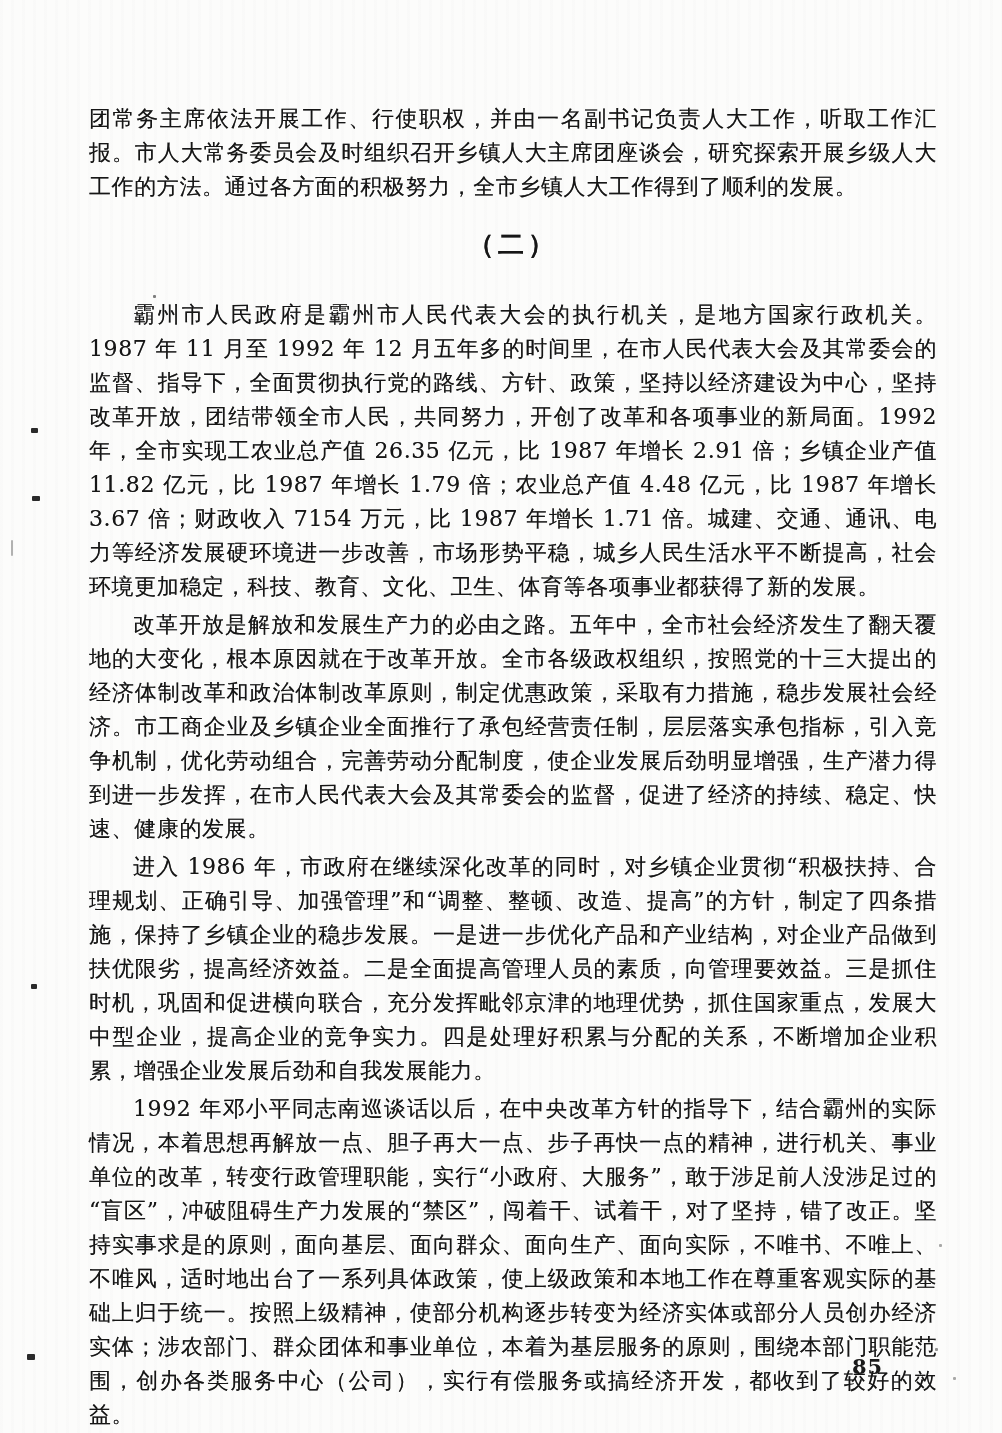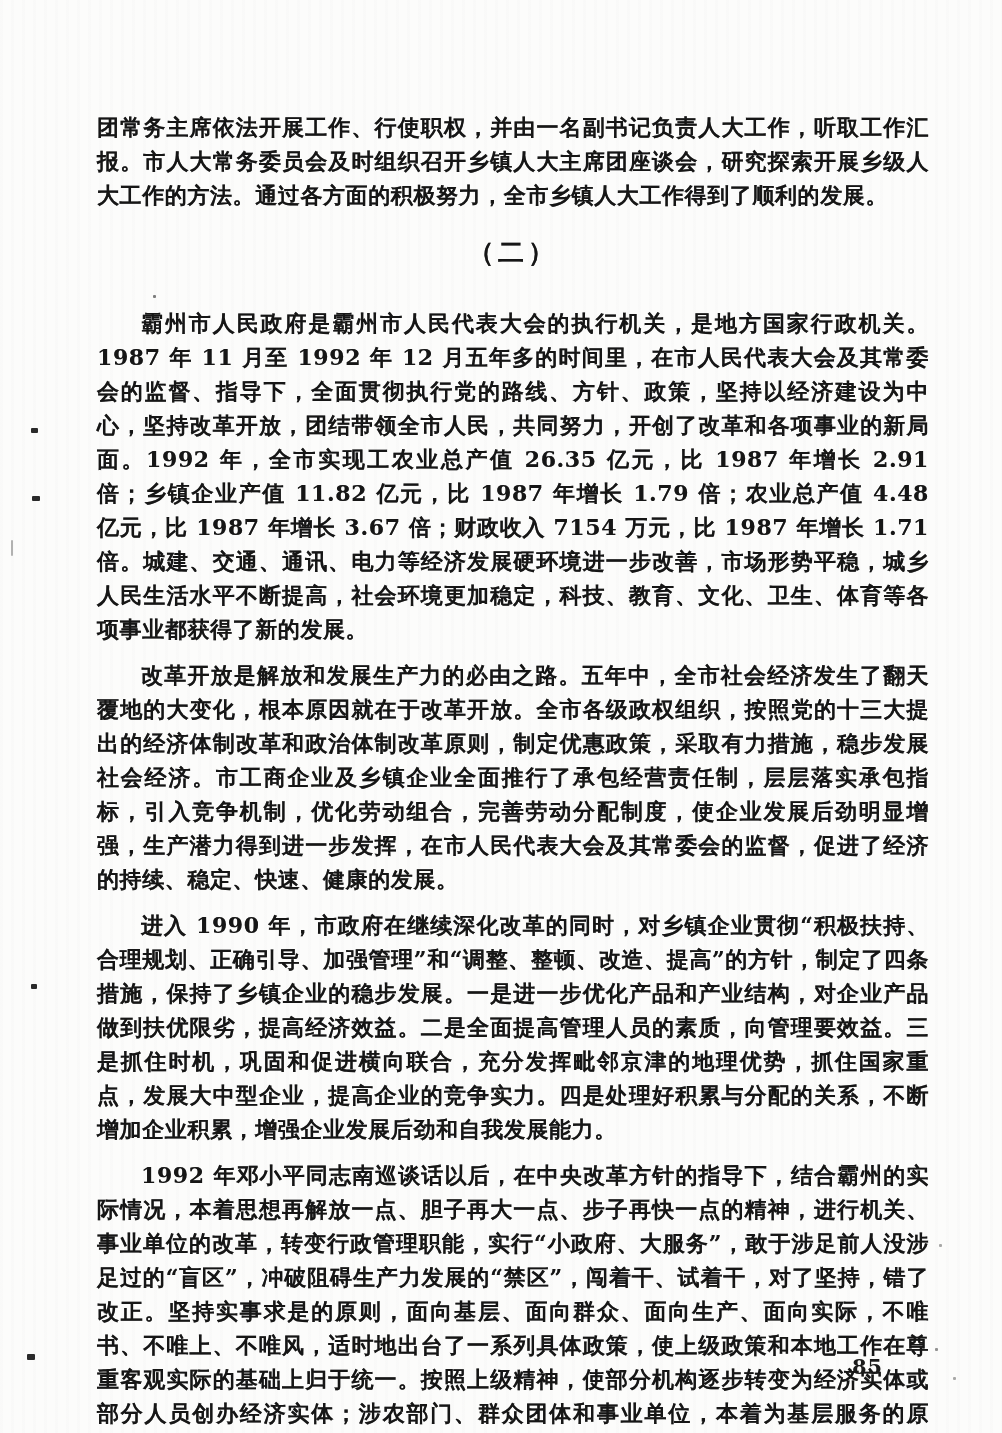--- a/index.html
+++ b/index.html
@@ -27,24 +27,24 @@
     overflow: hidden;
     color: #151515;
   }
   .content {
     position: absolute;
     left: 85px;
     top: 98px;
     width: 856px;
   }
   .para {
-    margin: 12px;
+    margin: 4px;
     font-size: 22px;
     line-height: 34px;
-    font-weight: 700;
+    font-weight: 400;
     letter-spacing: 0.6px;
     text-align: justify;
     color: #161616;
     text-shadow: 0 0 0.6px rgba(0,0,0,0.55);
   }
   .para.indent {
     text-indent: 2em;
   }
   .heading {
     margin: 22px 0 36px 0;
@@ -90,21 +90,21 @@
   <div class="content">
 
     <p class="para">团常务主席依法开展工作、行使职权，并由一名副书记负责人大工作，听取工作汇报。市人大常务委员会及时组织召开乡镇人大主席团座谈会，研究探索开展乡级人大工作的方法。通过各方面的积极努力，全市乡镇人大工作得到了顺利的发展。</p>
 
     <h2 class="heading">（二）</h2>
 
     <p class="para indent">霸州市人民政府是霸州市人民代表大会的执行机关，是地方国家行政机关。1987 年 11 月至 1992 年 12 月五年多的时间里，在市人民代表大会及其常委会的监督、指导下，全面贯彻执行党的路线、方针、政策，坚持以经济建设为中心，坚持改革开放，团结带领全市人民，共同努力，开创了改革和各项事业的新局面。1992 年，全市实现工农业总产值 26.35 亿元，比 1987 年增长 2.91 倍；乡镇企业产值 11.82 亿元，比 1987 年增长 1.79 倍；农业总产值 4.48 亿元，比 1987 年增长 3.67 倍；财政收入 7154 万元，比 1987 年增长 1.71 倍。城建、交通、通讯、电力等经济发展硬环境进一步改善，市场形势平稳，城乡人民生活水平不断提高，社会环境更加稳定，科技、教育、文化、卫生、体育等各项事业都获得了新的发展。</p>
 
     <p class="para indent">改革开放是解放和发展生产力的必由之路。五年中，全市社会经济发生了翻天覆地的大变化，根本原因就在于改革开放。全市各级政权组织，按照党的十三大提出的经济体制改革和政治体制改革原则，制定优惠政策，采取有力措施，稳步发展社会经济。市工商企业及乡镇企业全面推行了承包经营责任制，层层落实承包指标，引入竞争机制，优化劳动组合，完善劳动分配制度，使企业发展后劲明显增强，生产潜力得到进一步发挥，在市人民代表大会及其常委会的监督，促进了经济的持续、稳定、快速、健康的发展。</p>
 
-    <p class="para indent">进入 1990 年，市政府在继续深化改革的同时，对乡镇企业贯彻“积极扶持、合理规划、正确引导、加强管理”和“调整、整顿、改造、提高”的方针，制定了四条措施，保持了乡镇企业的稳步发展。一是进一步优化产品和产业结构，对企业产品做到扶优限劣，提高经济效益。二是全面提高管理人员的素质，向管理要效益。三是抓住时机，巩固和促进横向联合，充分发挥毗邻京津的地理优势，抓住国家重点，发展大中型企业，提高企业的竞争实力。四是处理好积累与分配的关系，不断增加企业积累，增强企业发展后劲和自我发展能力。</p>
+    <p class="para indent">进入 1986 年，市政府在继续深化改革的同时，对乡镇企业贯彻“积极扶持、合理规划、正确引导、加强管理”和“调整、整顿、改造、提高”的方针，制定了四条措施，保持了乡镇企业的稳步发展。一是进一步优化产品和产业结构，对企业产品做到扶优限劣，提高经济效益。二是全面提高管理人员的素质，向管理要效益。三是抓住时机，巩固和促进横向联合，充分发挥毗邻京津的地理优势，抓住国家重点，发展大中型企业，提高企业的竞争实力。四是处理好积累与分配的关系，不断增加企业积累，增强企业发展后劲和自我发展能力。</p>
 
     <p class="para indent">1992 年邓小平同志南巡谈话以后，在中央改革方针的指导下，结合霸州的实际情况，本着思想再解放一点、胆子再大一点、步子再快一点的精神，进行机关、事业单位的改革，转变行政管理职能，实行“小政府、大服务”，敢于涉足前人没涉足过的“盲区”，冲破阻碍生产力发展的“禁区”，闯着干、试着干，对了坚持，错了改正。坚持实事求是的原则，面向基层、面向群众、面向生产、面向实际，不唯书、不唯上、不唯风，适时地出台了一系列具体政策，使上级政策和本地工作在尊重客观实际的基础上归于统一。按照上级精神，使部分机构逐步转变为经济实体或部分人员创办经济实体；涉农部门、群众团体和事业单位，本着为基层服务的原则，围绕本部门职能范围，创办各类服务中心（公司），实行有偿服务或搞经济开发，都收到了较好的效益。</p>
 
   </div>
 
   <div class="page-number">85</div>
 
   <span class="speck s1"></span>
   <span class="speck s2"></span>
   <span class="speck s3"></span>

